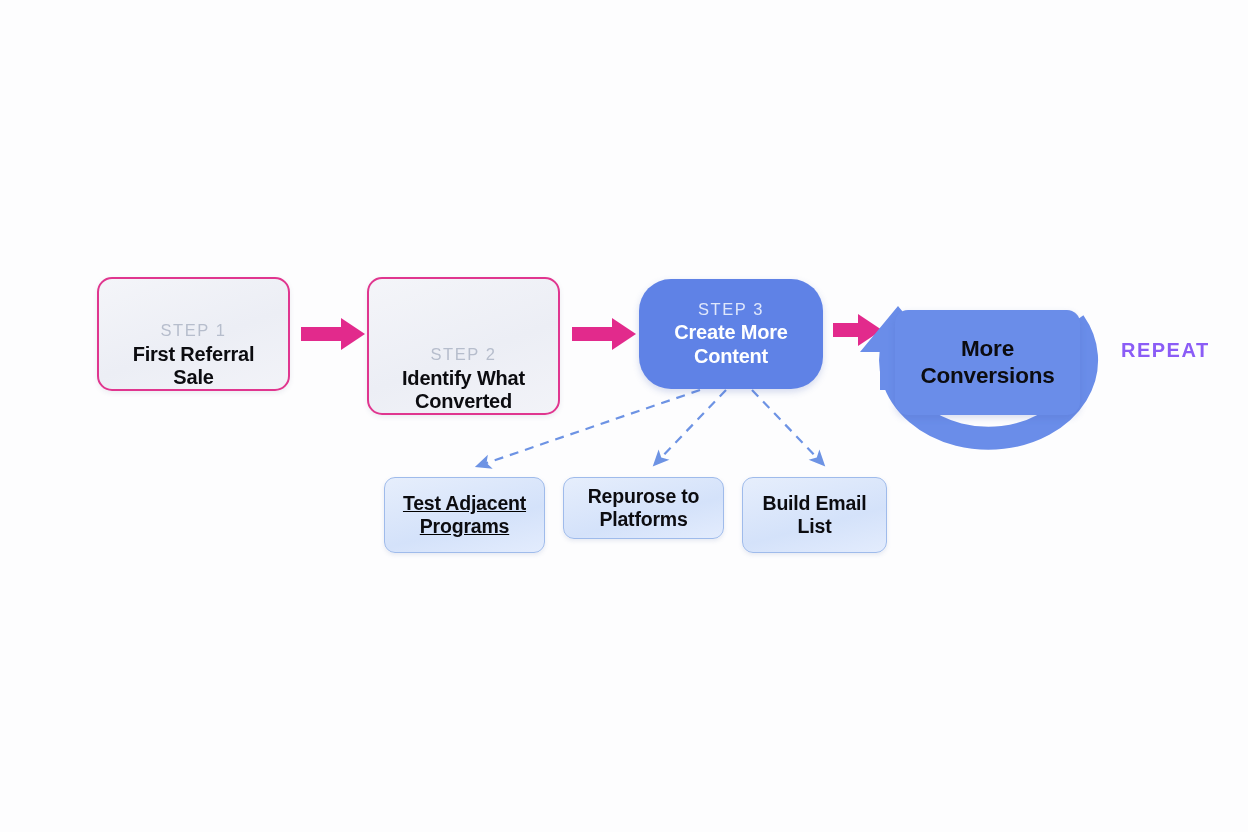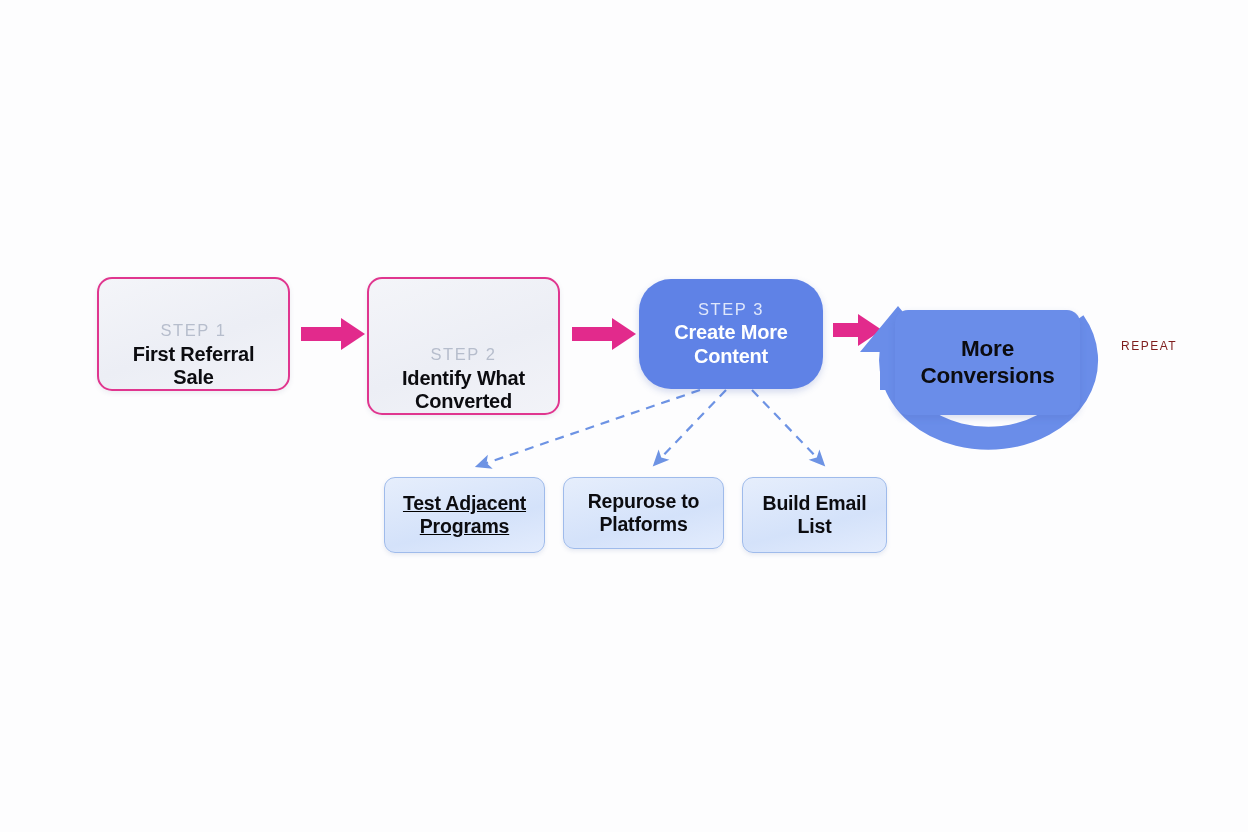--- a/index.html
+++ b/index.html
@@ -100,24 +100,24 @@
     font-weight: bold;
     color: #0c0c10;
     line-height: 1.17;
     letter-spacing: -0.2px;
     padding: 0 6px;
   }
 
   
   .repeat-label {
     position: absolute;
-    font-size: 12px;
+    font-size: 20px;
     letter-spacing: 1.5px;
-    color: #7f1d1d;
-    font-weight: 400;
+    color: #8b5cf6;
+    font-weight: 700;
     white-space: nowrap;
   }
 </style>
 </head>
 <body>
 
 <div id="canvas">
 
   <svg class="svg-layer" viewBox="0 0 1248 832">
     <defs>
@@ -177,21 +177,21 @@
   <div class="node outcome-box" style="left:895px; top:278px; width:185px; height:105px;margin-top:32px;">
     <div class="outcome-title">More Conversions</div>
   </div>
 
   <div class="repeat-label" style="left:1121px; top:339px;">REPEAT</div>
 
   <div class="node sub-box" style="left:384px; top:477px; width:161px; height:76px;text-decoration:underline;">
     <div class="sub-title">Test Adjacent Programs</div>
   </div>
 
-  <div class="node sub-box" style="left:563px; top:477px; width:161px; height:72px;">
+  <div class="node sub-box" style="left:563px; top:477px; width:161px; height:62px;">
     <div class="sub-title">Repurose to Platforms</div>
   </div>
 
   <div class="node sub-box" style="left:742px; top:477px; width:145px; height:76px;">
     <div class="sub-title">Build Email List</div>
   </div>
 
 </div>
 
 </body></html>

